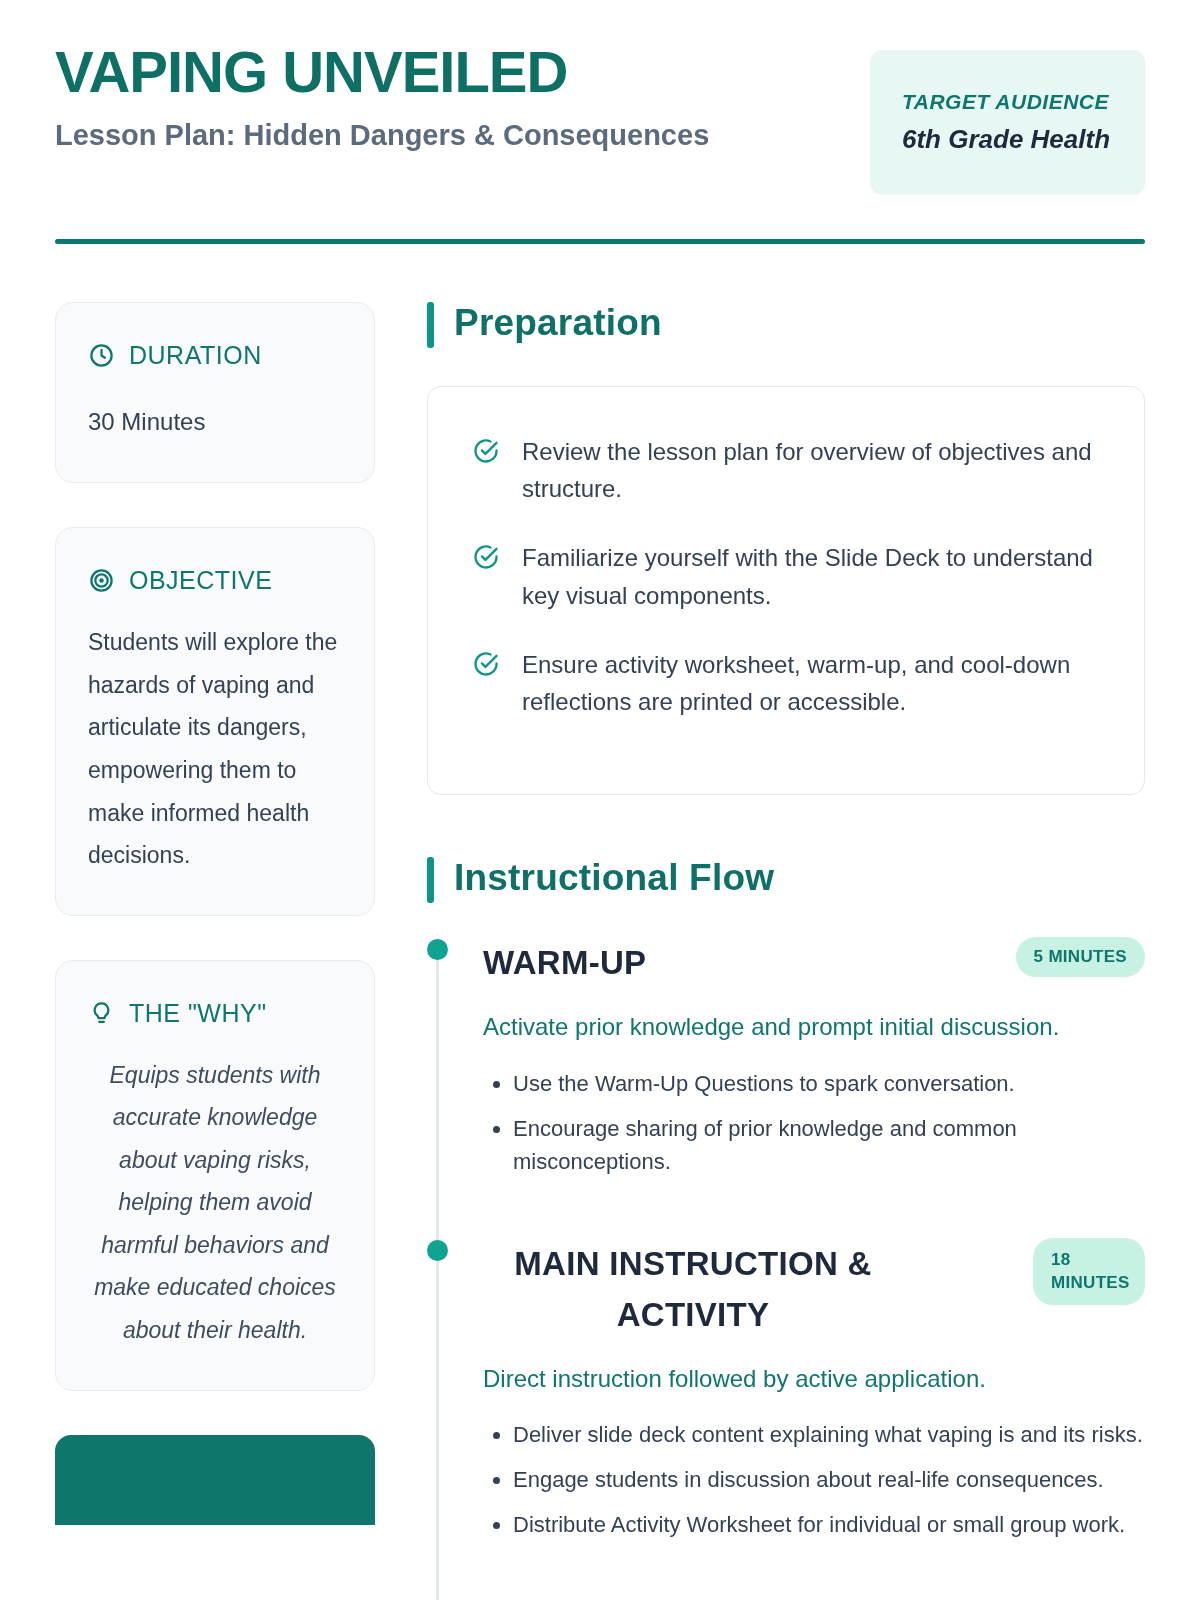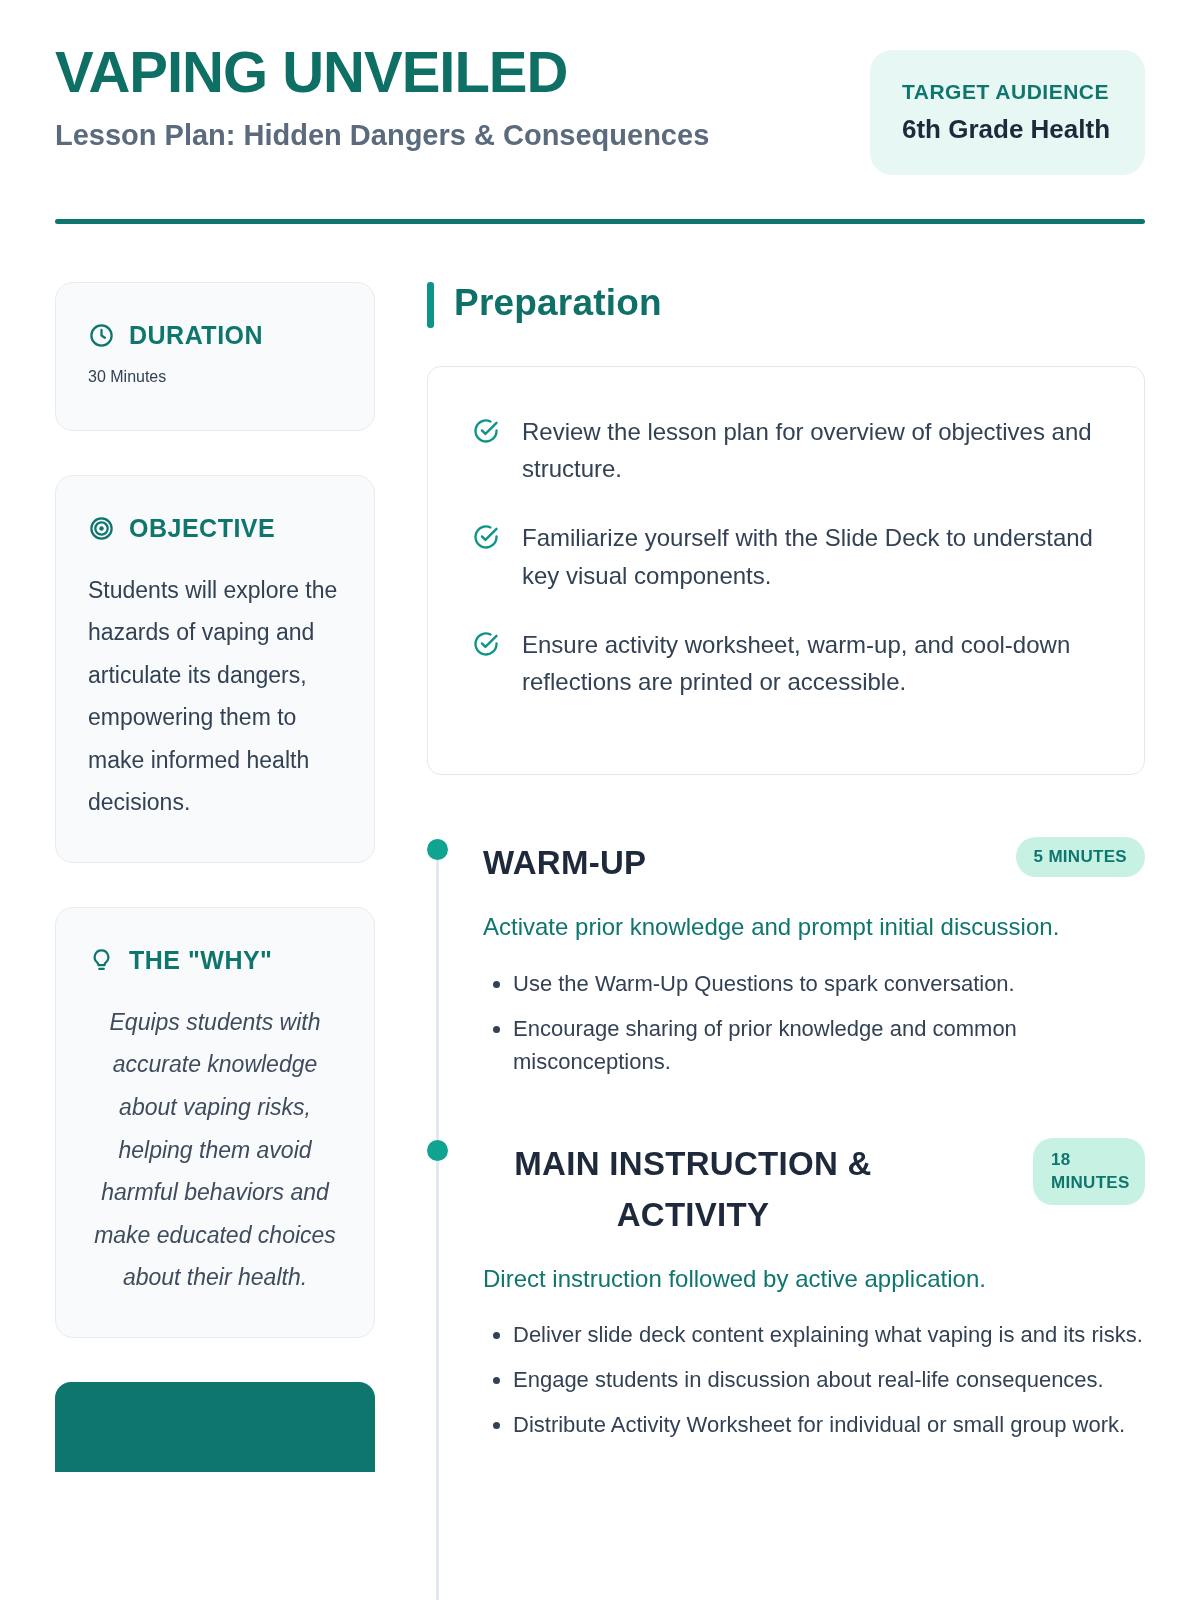--- a/index.html
+++ b/index.html
@@ -23,24 +23,25 @@
     line-height: 1.05;
   }
   .page-subtitle {
     margin-top: 16px;
     font-size: 29px;
     color: #5b6b7d;
     font-weight: 600;
   }
   .audience-badge {
     background: #e7f8f4;
-    border-radius: 22px;
-    padding: 30px 32px;
+    border-radius: 12px;
+    padding: 40px 32px;
     min-width: 275px;
     margin-top: 8px;
+    font-style: italic;
   }
   .audience-label {
     color: #0f766e;
     font-weight: 800;
     font-size: 21px;
     letter-spacing: 0.5px;
   }
   .audience-value {
     margin-top: 10px;
     color: #1e293b;
@@ -71,33 +72,33 @@
     border-radius: 18px;
     padding: 38px 32px;
     margin-bottom: 44px;
   }
   .card-title {
     display: flex;
     align-items: center;
     gap: 14px;
     color: #0f766e;
     font-size: 25px;
-    font-weight: 700;
+    font-weight: 400;
     letter-spacing: 0.5px;
   }
   .card-title .icon { display: inline-flex; width: 27px; height: 27px; }
   .card-title .icon svg { width: 100%; height: 100%; }
   .card-body {
     margin-top: 26px;
     font-size: 23px;
     line-height: 1.85;
     color: #334155;
   }
   .card-body.italic { font-style: italic; color: #3f4c5e; text-align: center; }
-  .card-body.single { margin-top: 12px; font-size: 16px; }
+  .card-body.single { margin-top: 30px; font-size: 24px; }
   .dark-peek {
     height: 90px;
     background: #0f766e;
     border-radius: 16px 16px 0 0;
     margin-top: 26px;
   }
 
   
   .section-title {
     display: flex;
@@ -309,20 +310,24 @@
           <span class="icon">
             <svg viewBox="0 0 24 24" fill="none" stroke="currentColor" stroke-width="2" stroke-linecap="round" stroke-linejoin="round">
                 <path d="M21 11.5V12a9 9 0 1 1-5.2-8.2"></path>
                 <path d="M8.5 11.5l3 3L21 5"></path>
               </svg>
           </span>
           <span>Ensure activity worksheet, warm-up, and cool-down reflections are printed or accessible.</span>
         </div>
       </div>
 
+      <h2 class="section-title">
+        <span class="accent-bar"></span>
+        <span>Instructional Flow</span>
+      </h2>
 
       <div class="timeline">
 
         <div class="step">
           <span class="step-dot"></span>
           <div class="step-header">
             <div class="step-title">WARM-UP</div>
             <div class="pill">5 MINUTES</div>
           </div>
           <p class="step-desc">Activate prior knowledge and prompt initial discussion.</p>

